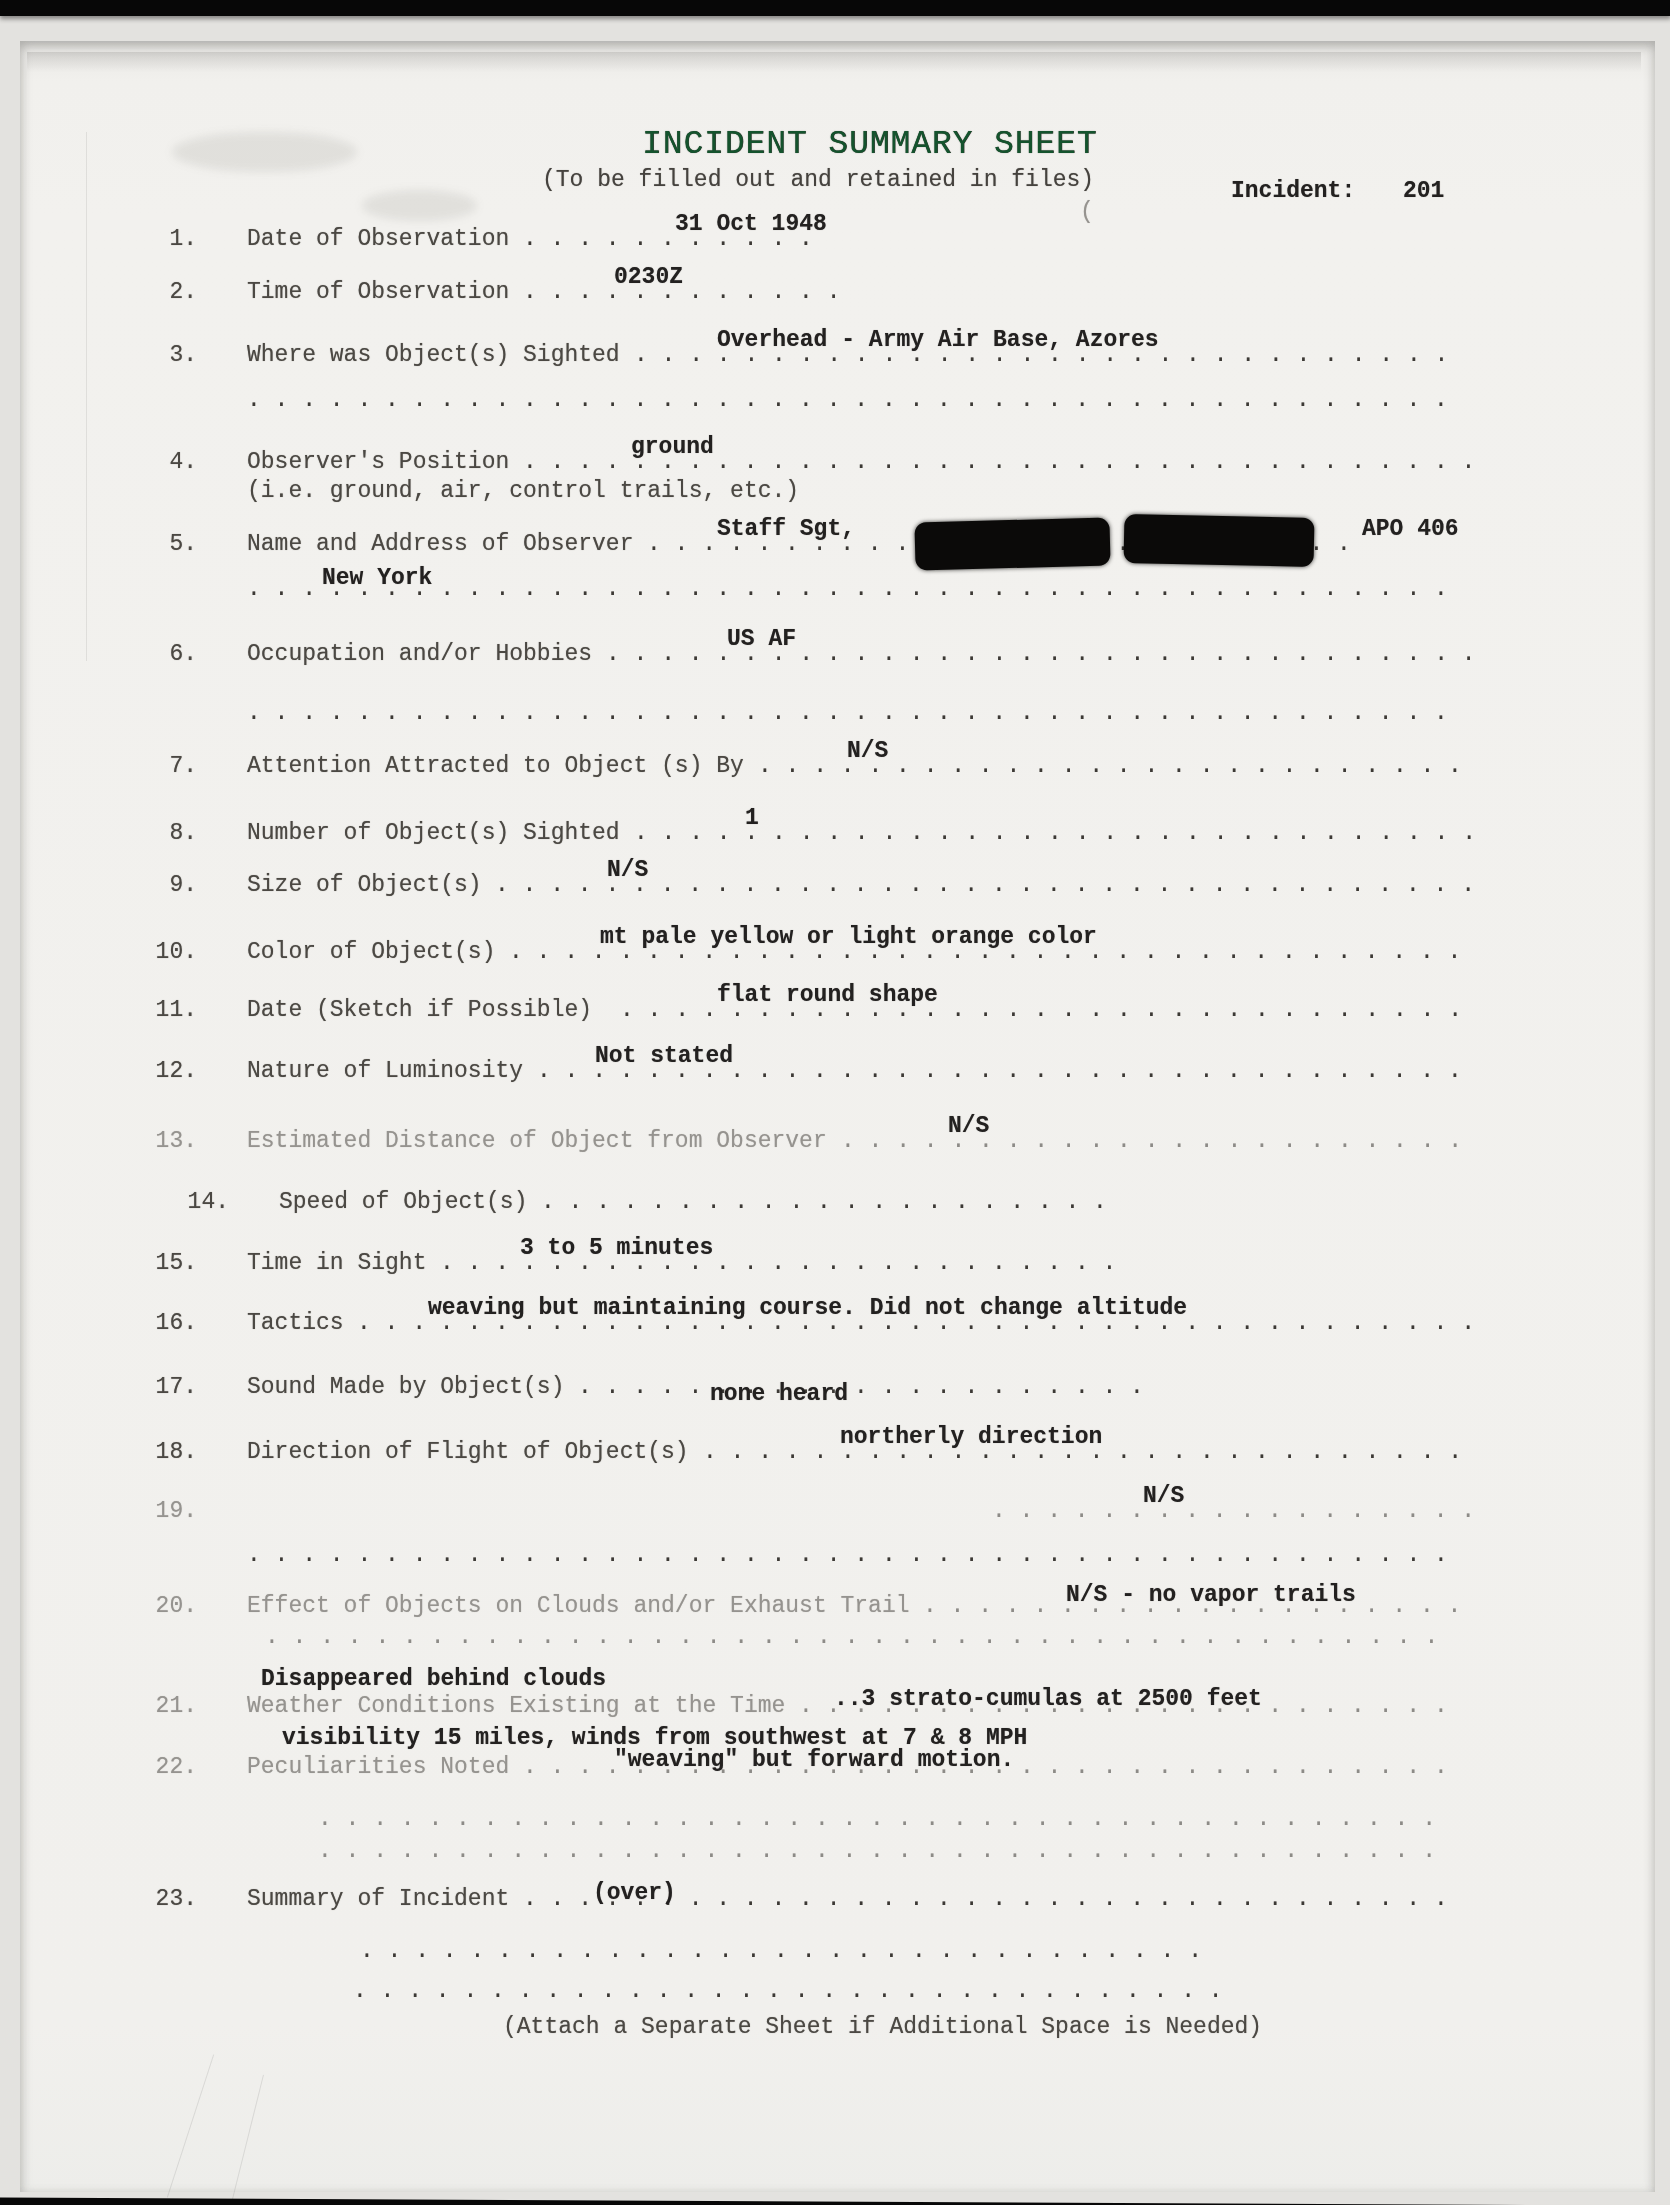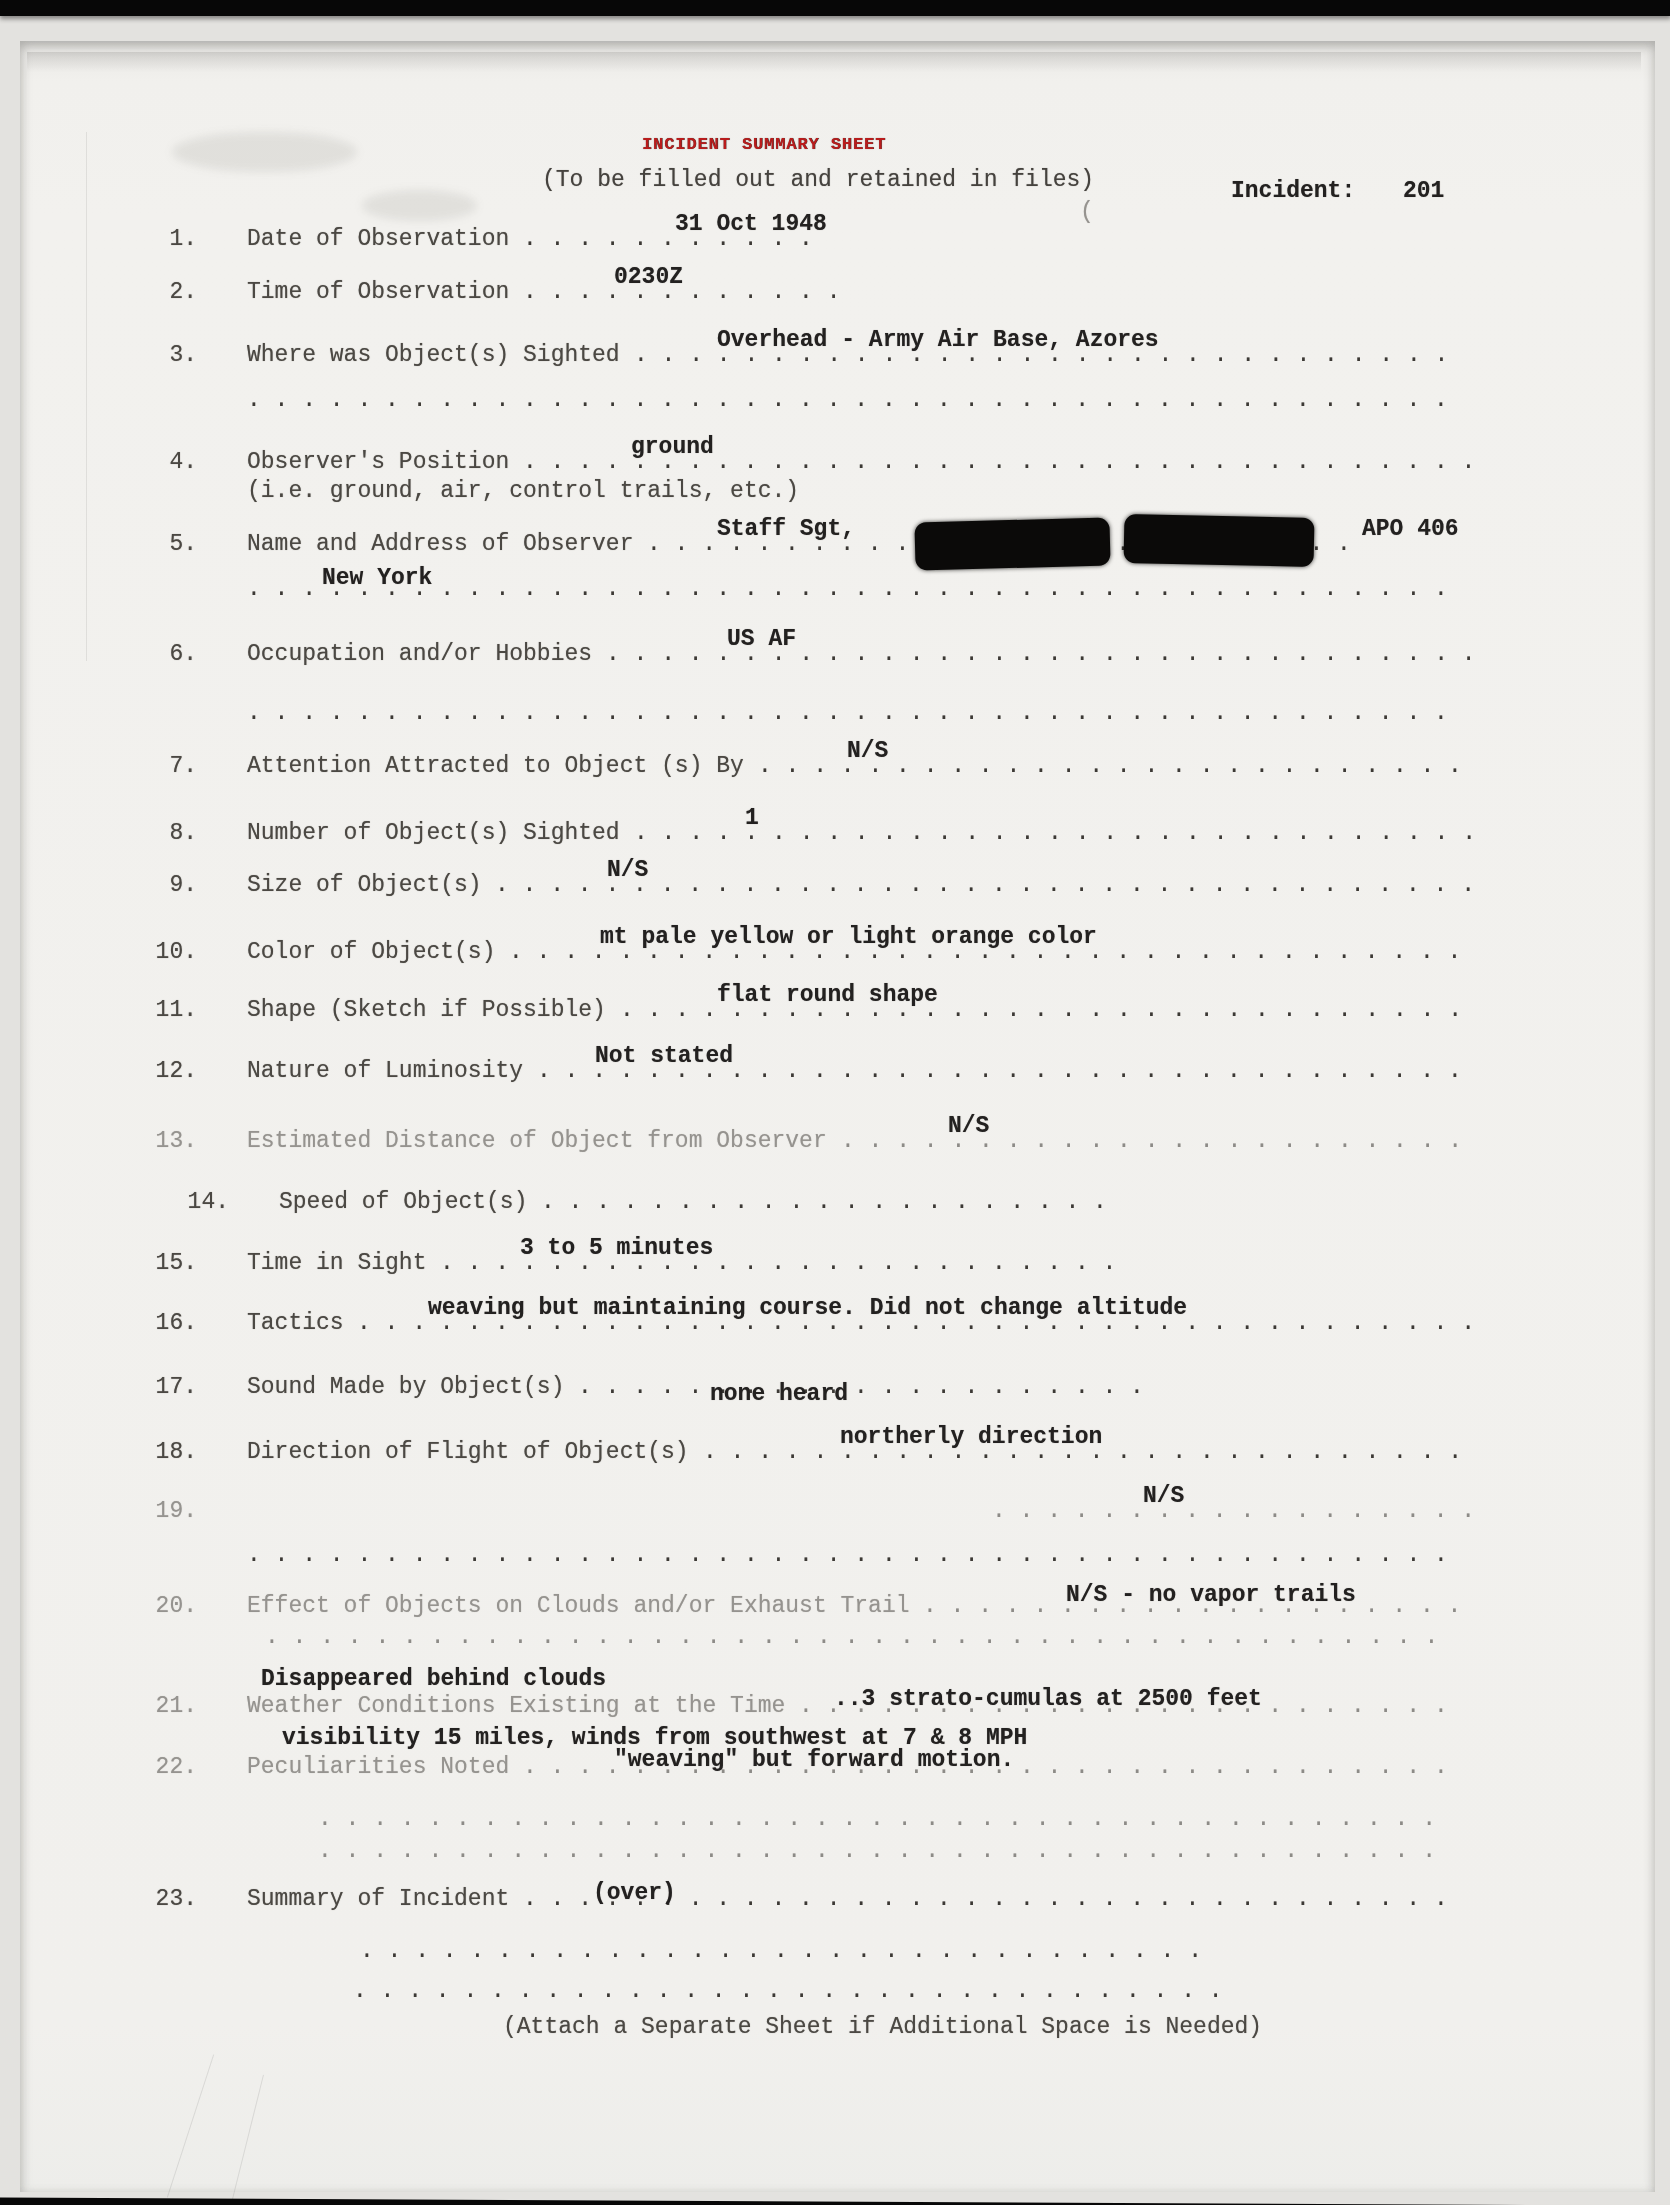--- a/index.html
+++ b/index.html
@@ -20,21 +20,21 @@
   }
   .band{position:absolute;left:26.5px;top:52px;width:1614px;height:20px;
     background:linear-gradient(180deg,rgba(70,68,64,.16),rgba(70,68,64,0));z-index:2;}
   .row,.hdr{position:absolute;left:0;width:1671px;height:28px;z-index:3;white-space:nowrap;}
   .row span,.hdr span{position:absolute;font-size:23px;line-height:26.5px;}
   .num,.label{color:#4b4843;text-shadow:0 0 0.9px rgba(60,56,50,.5);}
   .num{left:150px;width:47px;text-align:right;}
   .dots{color:#3c3935;text-shadow:0 0 0.4px rgba(60,56,50,.45);}
   .val{color:#232120;font-weight:700;text-shadow:0 0 0.9px rgba(35,33,30,.45);}
   .faint .label,.faint .dots,.faint .num{opacity:.55;font-family:Liberation Mono, monospace;}
-  #doc-title{font-size:17px;font-weight:700;letter-spacing:0.9px;color:#b91c1c;text-shadow:0.4px 0 0 #3a3733,0 0 1.3px rgba(50,47,43,.4);}
+  #doc-title{font-size:33px;font-weight:400;letter-spacing:0.9px;color:#14532d;text-shadow:0.4px 0 0 #3a3733,0 0 1.3px rgba(50,47,43,.4);}
   #doc-subtitle{color:#45423e;text-shadow:0 0 0.9px rgba(60,56,50,.5);}
   .redact{position:absolute;background:#0b0a09;border-radius:11.5px;z-index:4;box-shadow:0 0 4.4px rgba(10,10,9,.8);}
   .smudge{position:absolute;background:rgba(80,76,70,.10);border-radius:50%;filter:blur(4px);z-index:2;}
   .crease{position:absolute;width:1.3px;background:rgba(60,58,54,.12);z-index:2;}
   .edge-line{position:absolute;width:0.9px;background:rgba(60,58,54,.10);z-index:2;}
 </style>
 </head>
 <body>
 
 <div id="page">
@@ -127,21 +127,21 @@
         <span class="val" style="left: 607px; top: -15px;">N/S</span>
       </div>
       <div class="row" style="top: 939px;">
         <span class="num" style="left: 150px;">10.</span>
         <span class="label" style="left: 247px;">Color of Object(s)</span>
         <span class="dots" style="left: 509px;">. . . . . . . . . . . . . . . . . . . . . . . . . . . . . . . . . . .</span>
         <span class="val" style="left: 600px; top: -15px;">mt pale yellow or light orange color</span>
       </div>
       <div class="row" style="top: 997px;">
         <span class="num" style="left: 150px;">11.</span>
-        <span class="label" style="left: 247px;">Shape (Sketch if Possible)</span>
+        <span class="label" style="left: 247px;">Date (Sketch if Possible)</span>
         <span class="dots" style="left: 620px;">. . . . . . . . . . . . . . . . . . . . . . . . . . . . . . .</span>
         <span class="val" style="left: 717px; top: -15px;">flat round shape</span>
       </div>
       <div class="row" style="top: 1058px;">
         <span class="num" style="left: 150px;">12.</span>
         <span class="label" style="left: 247px;">Nature of Luminosity</span>
         <span class="dots" style="left: 537px;">. . . . . . . . . . . . . . . . . . . . . . . . . . . . . . . . . .</span>
         <span class="val" style="left: 595px; top: -15px;">Not stated</span>
       </div>
       <div class="row faint" style="top: 1128px;">

